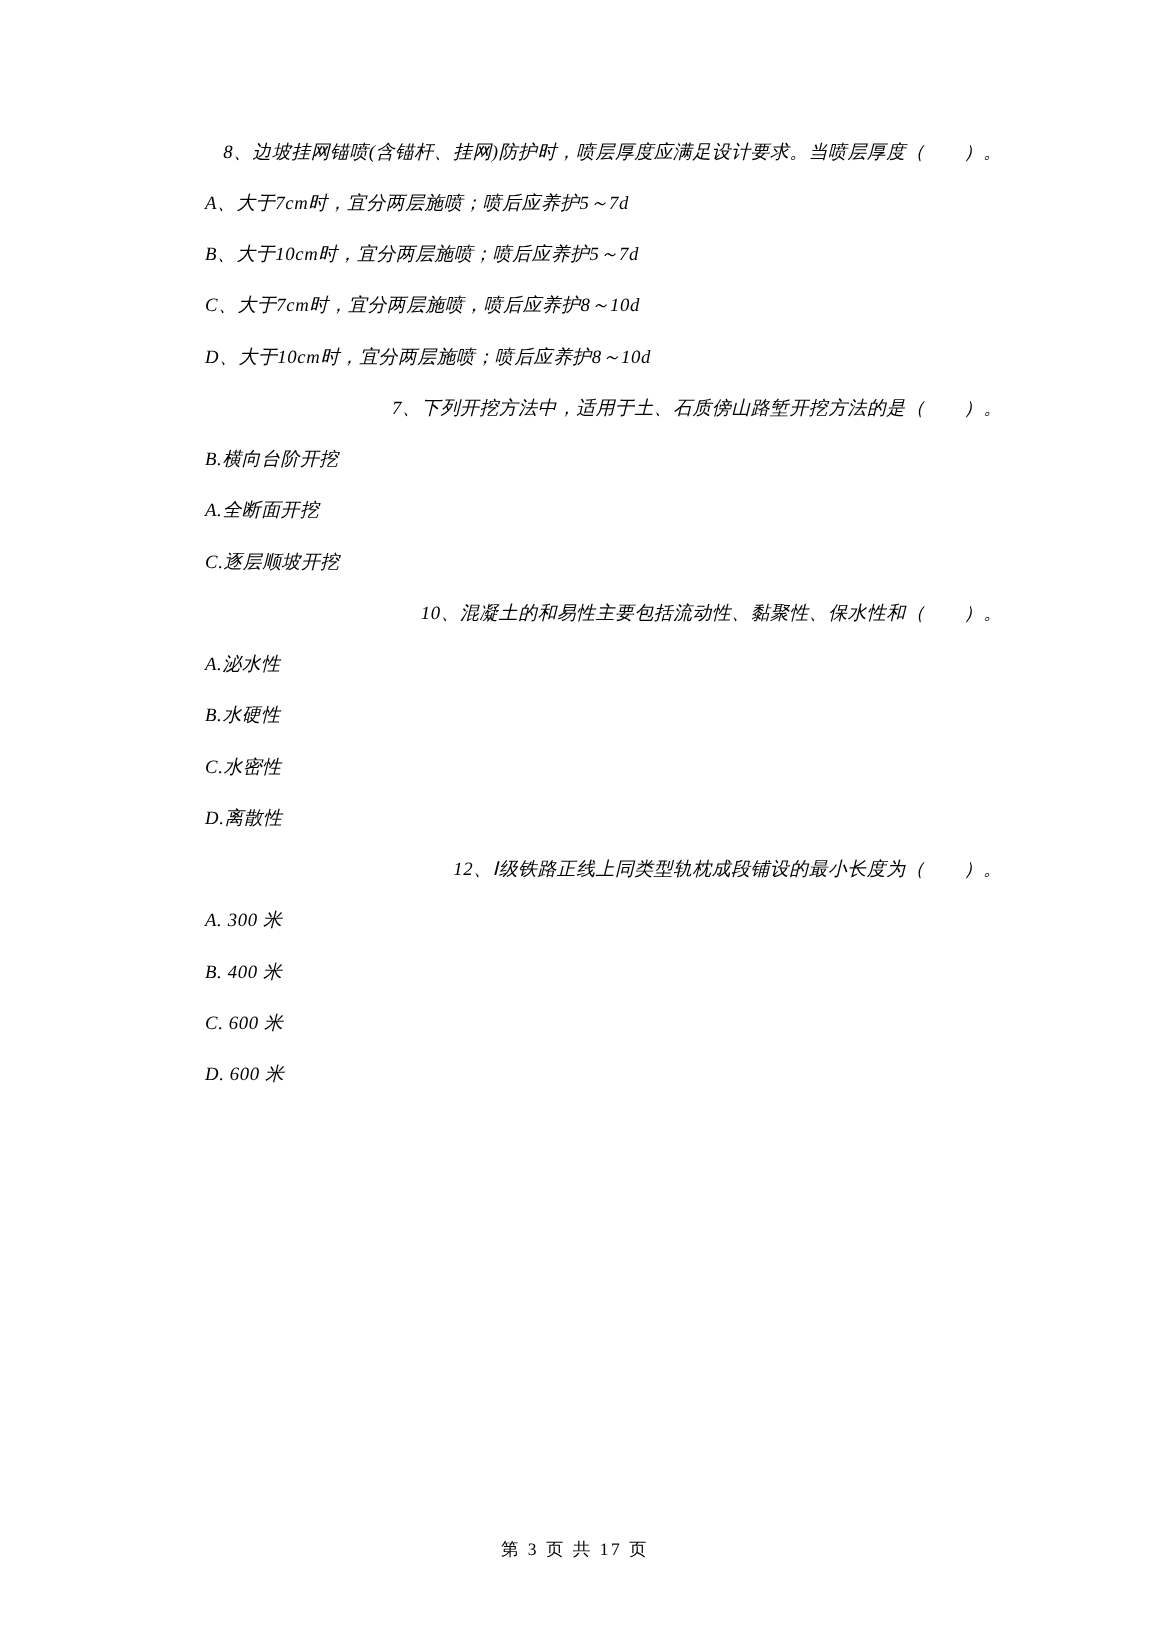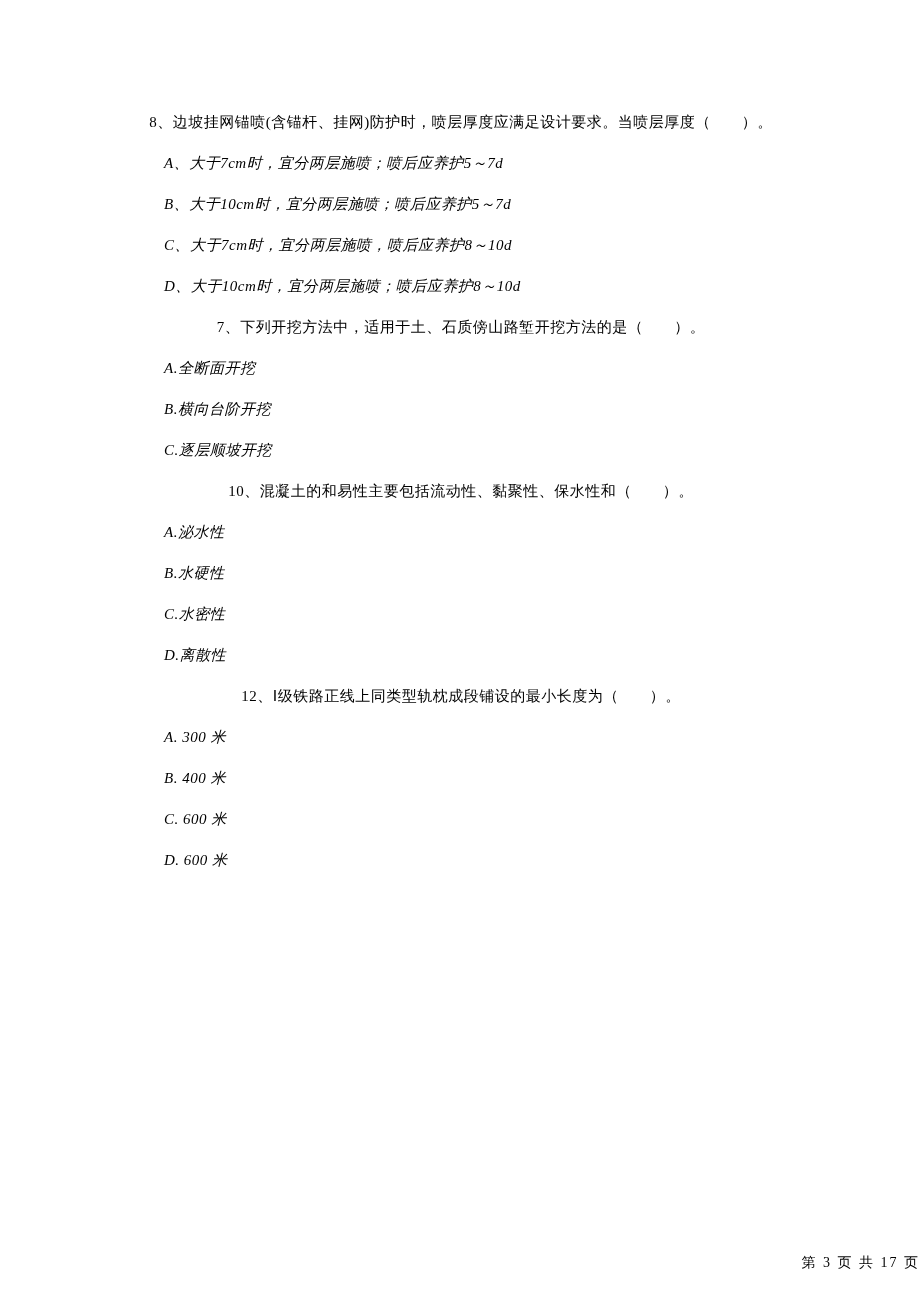--- a/index.html
+++ b/index.html
@@ -12,56 +12,57 @@
     height: 1302px;
     position: relative;
     font-size: 15px;
   }
   .page {
     padding: 115px 118px 0 120px;
     line-height: 1.0;
   }
   .question-stem {
     margin: 0 0 26px 0;
-    text-align: center;
+    text-align: right;
     letter-spacing: 0.5px;
+    font-style: italic;
   }
   .option {
     margin: 0 0 26px 0;
     padding-left: 44px;
     letter-spacing: 0.5px;
     font-style: italic;
   }
   .footer {
     position: absolute;
-    bottom: 30px;
+    bottom: 53px;
     left: 0;
     width: 100%;
-    text-align: right;
+    text-align: center;
     font-size: 14px;
     letter-spacing: 2px;
   }
 </style>
 </head>
 <body>
 
 <div class="page">
 
   <div>
     <p class="question-stem">8、边坡挂网锚喷(含锚杆、挂网)防护时，喷层厚度应满足设计要求。当喷层厚度（　　）。</p>
     <p class="option">A、大于7cm时，宜分两层施喷；喷后应养护5～7d</p>
     <p class="option">B、大于10cm时，宜分两层施喷；喷后应养护5～7d</p>
     <p class="option">C、大于7cm时，宜分两层施喷，喷后应养护8～10d</p>
     <p class="option">D、大于10cm时，宜分两层施喷；喷后应养护8～10d</p>
   </div>
 
   <div>
     <p class="question-stem">7、下列开挖方法中，适用于土、石质傍山路堑开挖方法的是（　　）。</p>
+    <p class="option">B.横向台阶开挖</p>
     <p class="option">A.全断面开挖</p>
-    <p class="option">B.横向台阶开挖</p>
     <p class="option">C.逐层顺坡开挖</p>
   </div>
 
   <div>
     <p class="question-stem">10、混凝土的和易性主要包括流动性、黏聚性、保水性和（　　）。</p>
     <p class="option">A.泌水性</p>
     <p class="option">B.水硬性</p>
     <p class="option">C.水密性</p>
     <p class="option">D.离散性</p>
   </div>

